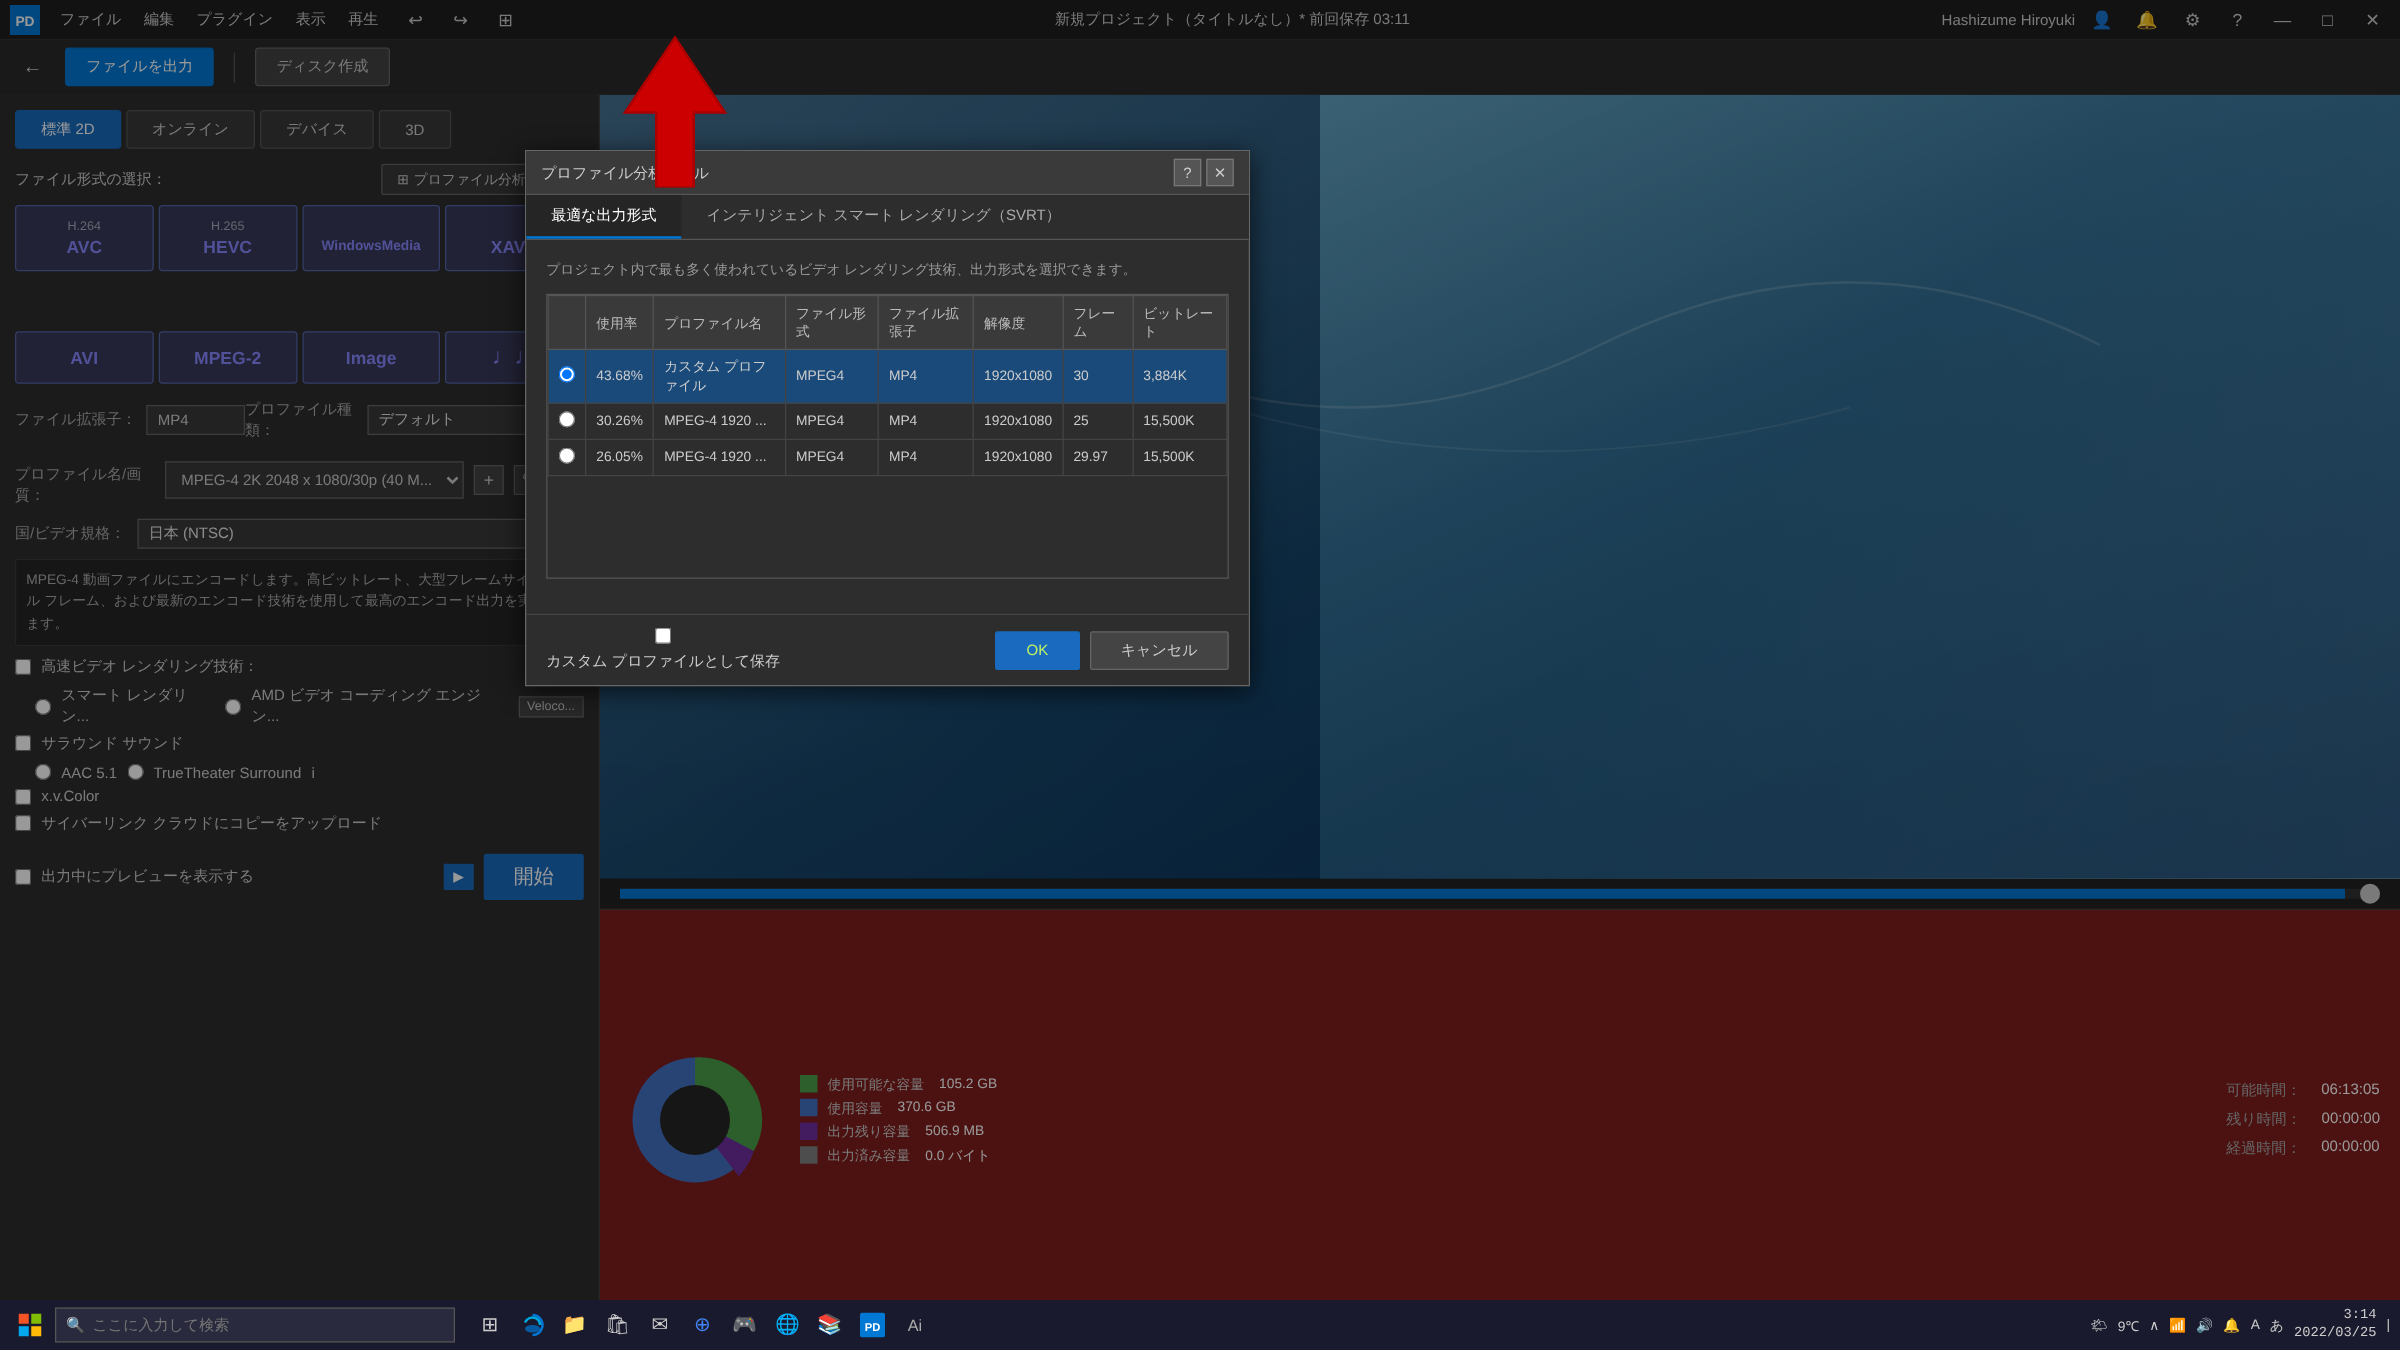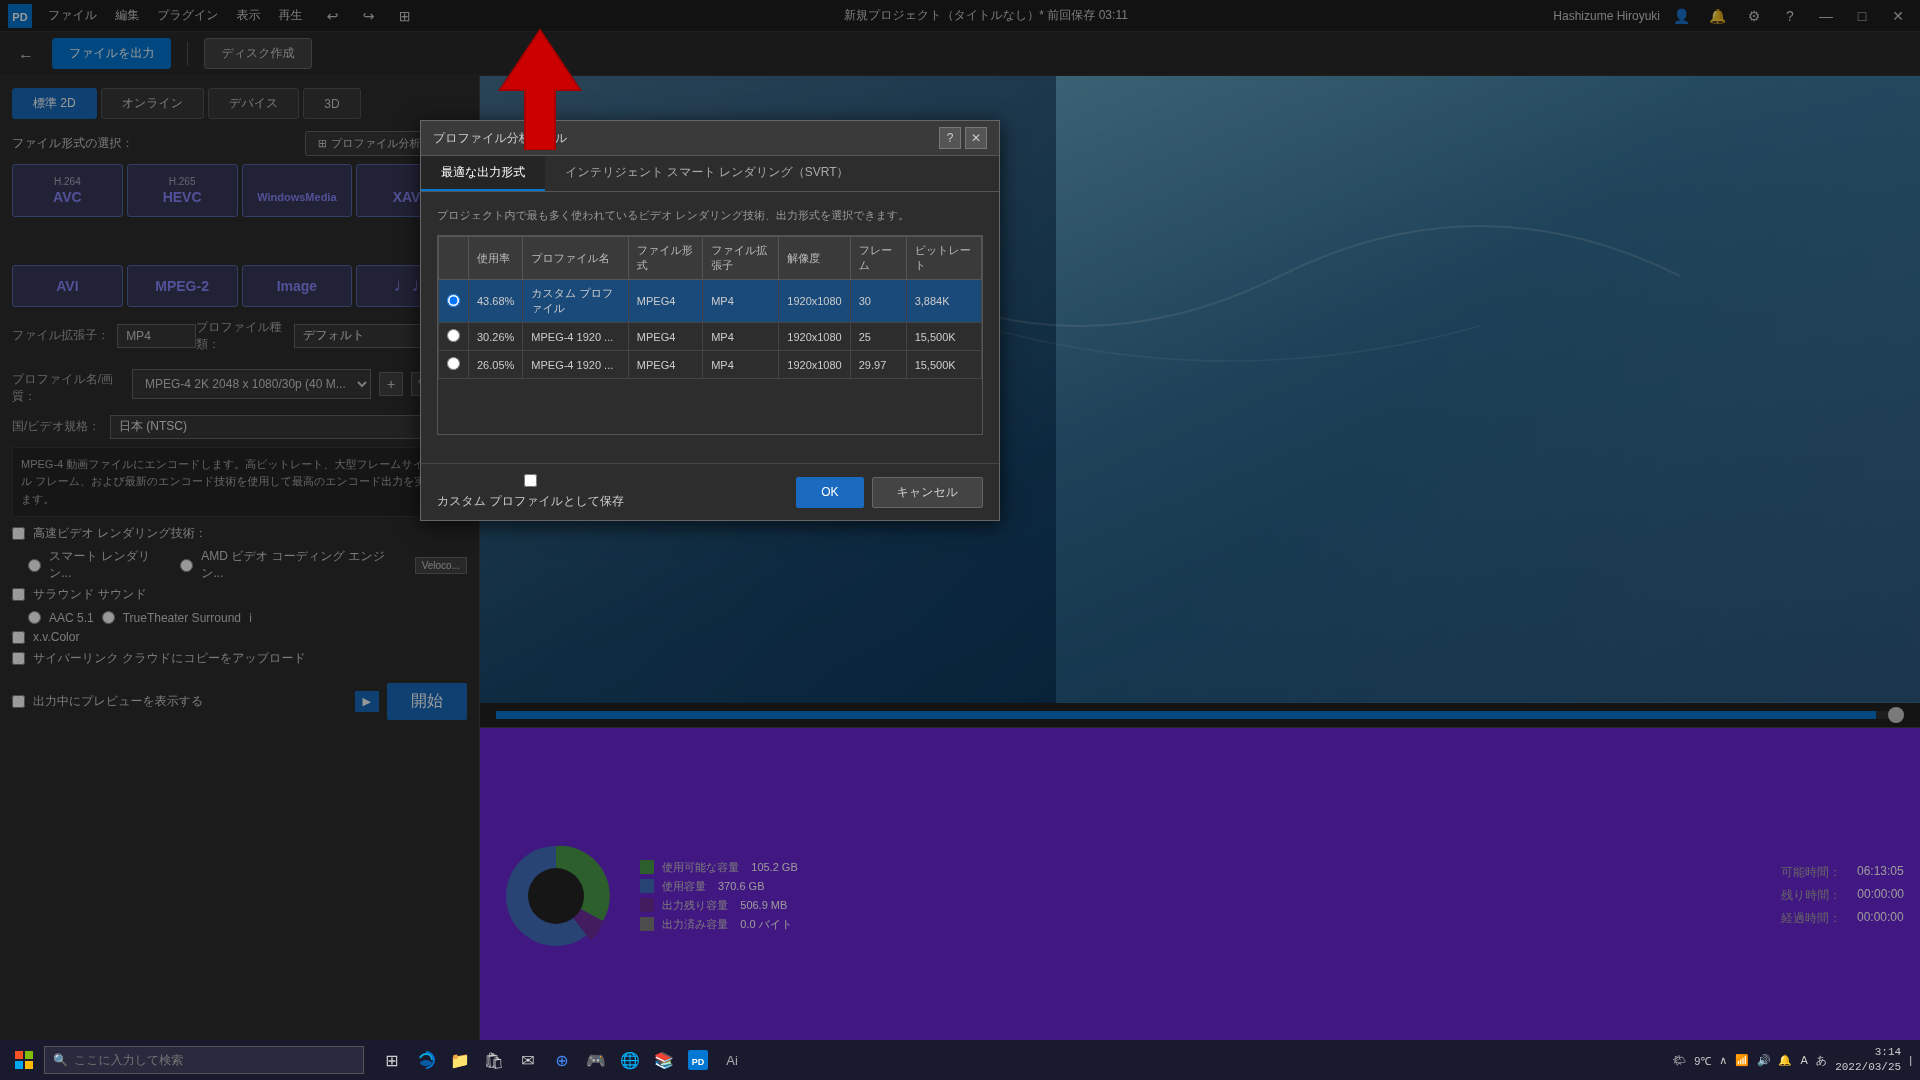--- a/index.html
+++ b/index.html
@@ -294,21 +294,21 @@
       border-radius: 50%;
     }
 
     
     #bottom-panel {
       height: 35%;
       padding: 8px 16px;
       display: flex;
       align-items: center;
       gap: 24px;
-      background: #6d28d9;
+      background: #7f1d1d;
       border-top: 1px solid #444;
     }
 
     
     #pie-container {
       width: 120px;
       height: 120px;
       flex-shrink: 0;
     }
 
@@ -489,21 +489,21 @@
       color: #ccc;
     }
     .data-table tr.selected td {
       background: #1a4a7a;
     }
     .radio-cell {
       width: 20px; text-align: center;
     }
 
     #table-container {
-      height: 200px;
+      height: 228px;
       overflow-y: auto;
       border: 1px solid #555;
       margin-bottom: 12px;
     }
 
     #dialog-footer {
       display: flex;
       align-items: center;
       padding: 10px 16px;
       border-top: 1px solid #444;
@@ -523,21 +523,21 @@
       background: #444;
       border: 1px solid #666;
       color: #ccc;
       cursor: pointer;
       font-size: 12px;
       border-radius: 2px;
     }
     .dialog-btn.primary {
       background: #1a6bbf;
       border-color: #1a6bbf;
-      color: #ffffff;
+      color: #bef264;
     }
 
     
     #red-arrow {
       position: absolute;
       top: 20px;
       left: 480px;
       z-index: 300;
       pointer-events: none;
     }

